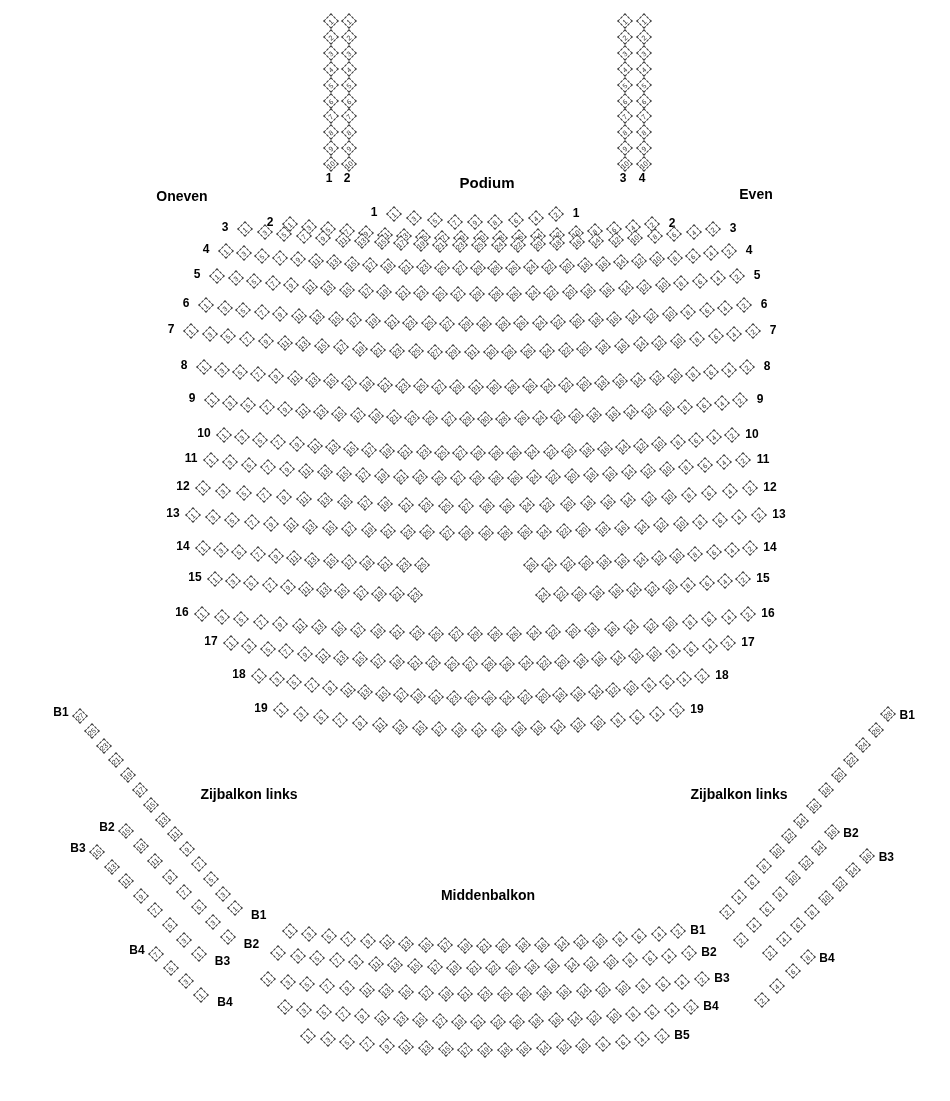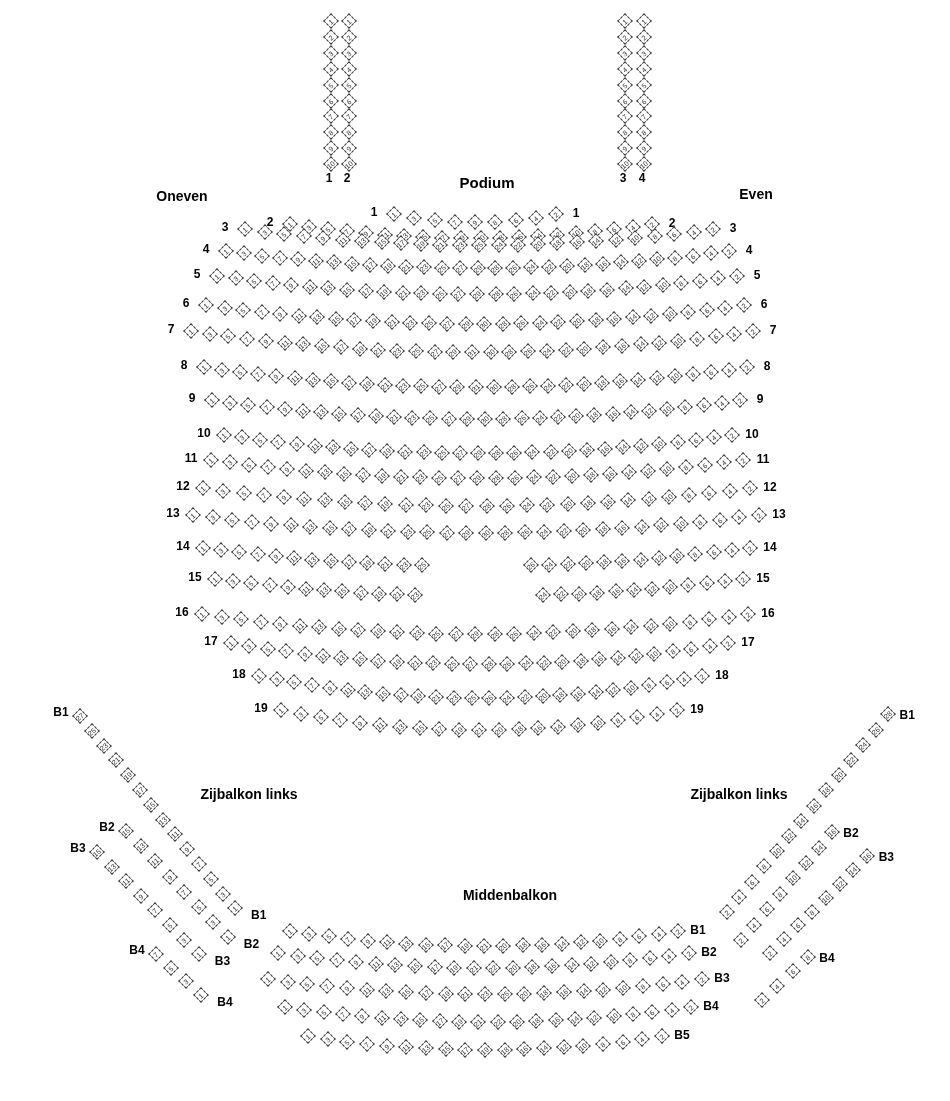--- a/index.html
+++ b/index.html
@@ -19,21 +19,21 @@
 </style>
 </head>
 <body>
 
 <div class="canvas">
   <div class="title podium" id="podium" style="left: 487px; top: 182px;">Podium</div>
   <div class="title" id="hdr-left" style="left: 182px; top: 196px;">Oneven</div>
   <div class="title" id="hdr-right" style="left: 756px; top: 194px;">Even</div>
   <div class="title" id="title-zbl" style="left: 249px; top: 794px;">Zijbalkon links</div>
   <div class="title" id="title-zbr" style="left: 739px; top: 794px;">Zijbalkon links</div>
-  <div class="title" id="title-mb" style="left: 510px; top: 895px;">Middenbalkon</div>
+  <div class="title" id="title-mb" style="left: 488px; top: 895px;">Middenbalkon</div>
 
   <div id="stage-columns">
       <div class="seat" style="left: 331px; top: 21px;">
         <span>1</span>
       </div>
       <div class="seat" style="left: 331px; top: 36.9px;">
         <span>2</span>
       </div>
       <div class="seat" style="left: 331px; top: 52.8px;">
         <span>3</span>

